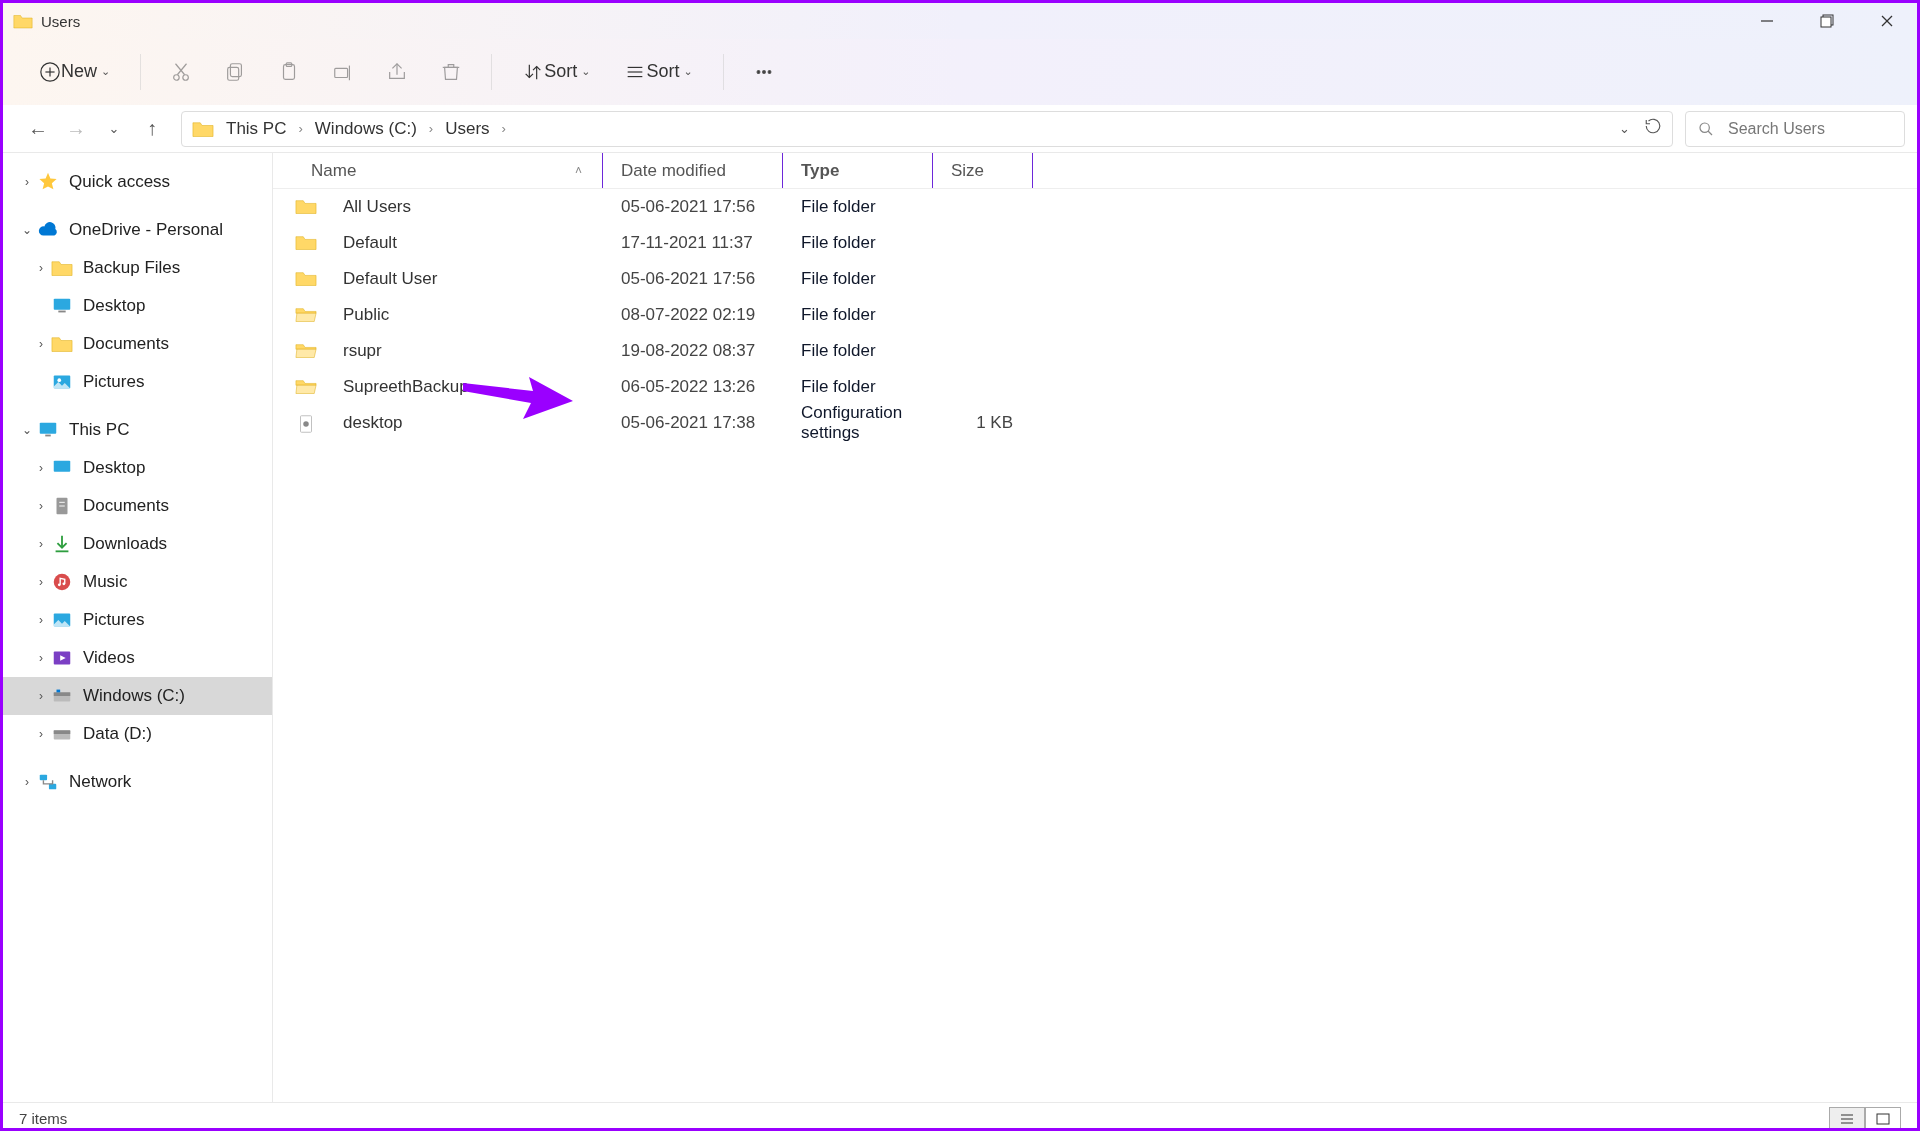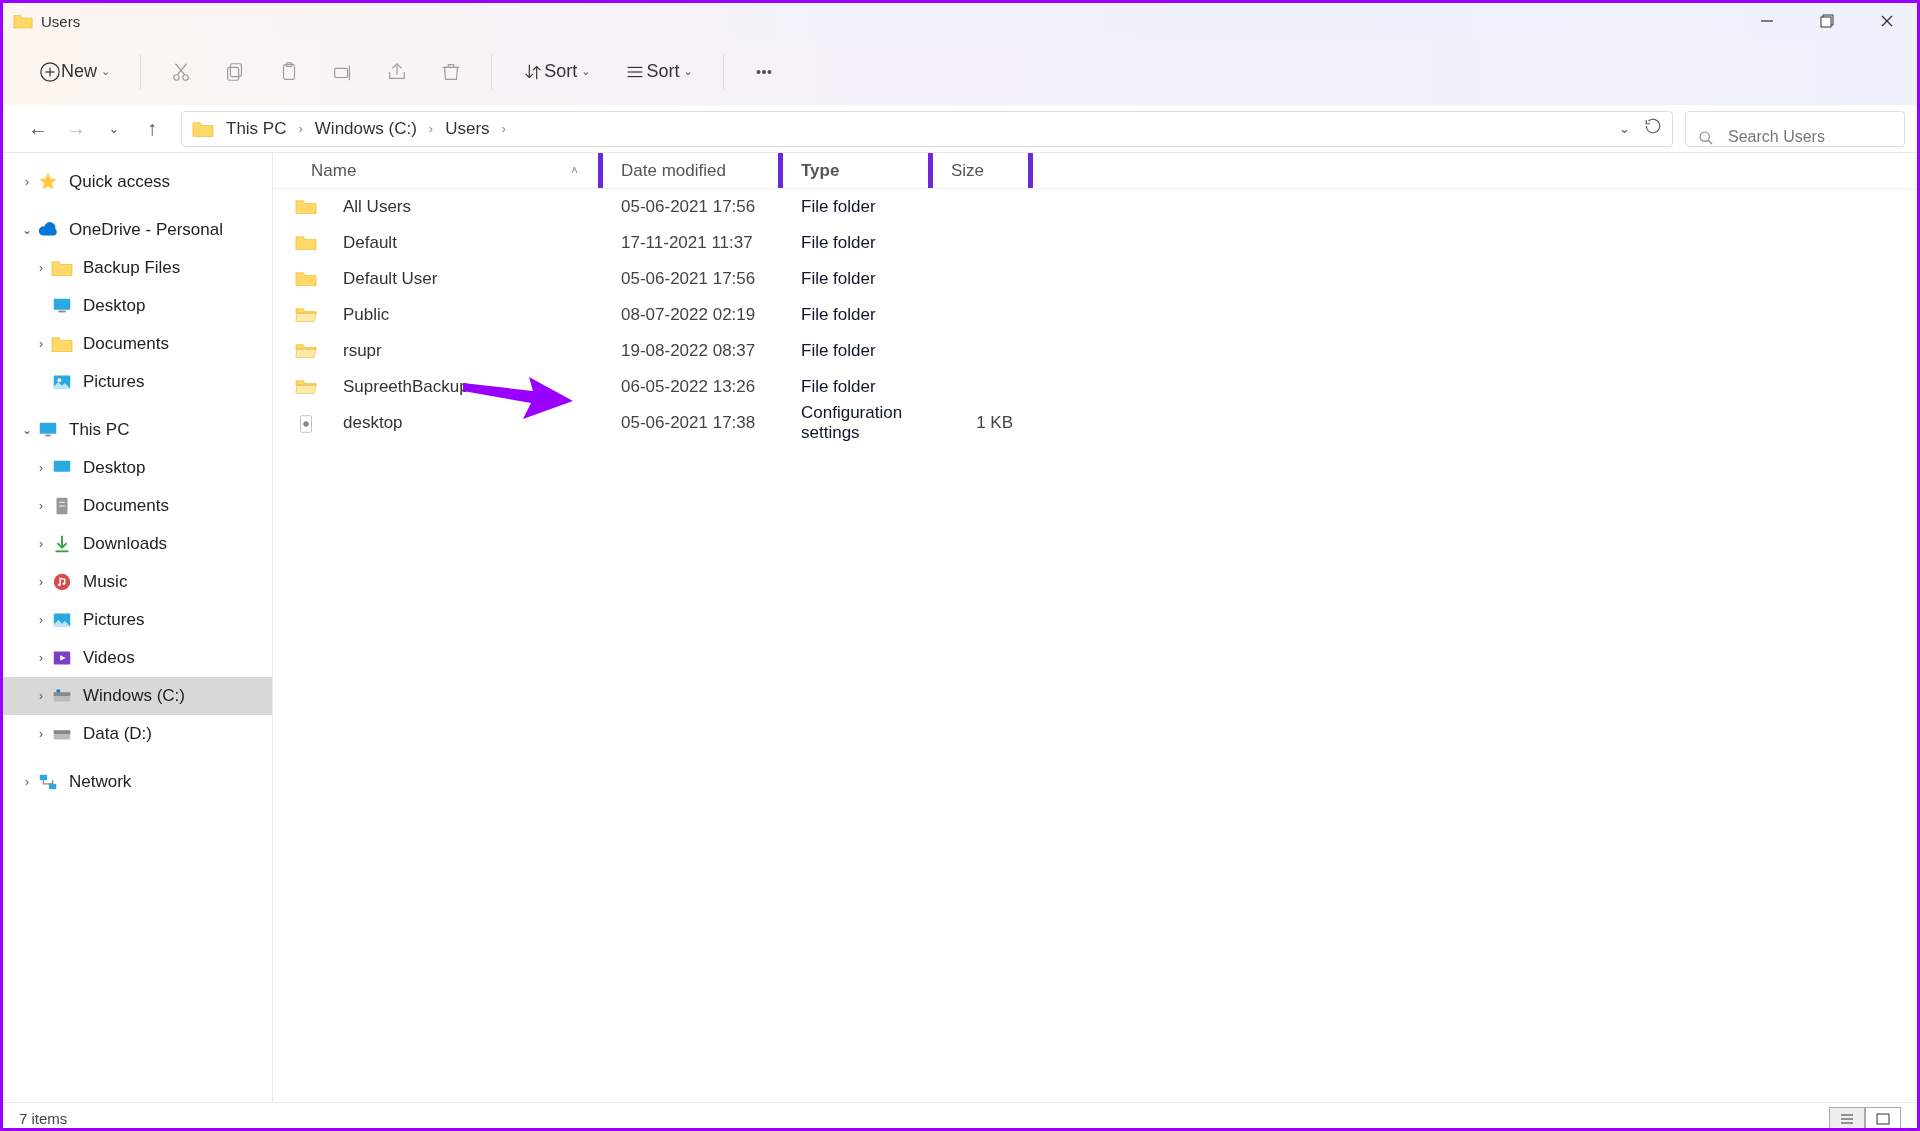--- a/index.html
+++ b/index.html
@@ -24,34 +24,34 @@
 
 
 .nav-bar { height:48px; display:flex; align-items:center; padding:0 12px 0 18px; border-bottom:1px solid #e9e9e9; background:#fff; gap:4px; }
 .nav-arrow { width:34px; height:34px; display:flex; align-items:center; justify-content:center; color:#555; font-size:20px; }
 .nav-arrow.dis { color:#bbb; }
 .addr { flex:1; display:flex; align-items:center; height:36px; border:1px solid #ddd; border-radius:4px; padding:0 10px; margin:0 8px; font-size:17px; color:#333; }
 .addr .f-icon { width:22px; height:18px; margin-right:12px; }
 .addr .crumb { display:flex; align-items:center; gap:8px; }
 .addr .sep { color:#888; font-size:13px; margin:0 4px; }
 .addr-tail { margin-left:auto; display:flex; align-items:center; gap:14px; color:#555; }
-.search { width:220px; height:36px; border:1px solid #ddd; border-radius:4px; display:flex; align-items:flex-end; padding:0 12px; color:#777; font-size:16px; gap:14px; }
+.search { width:220px; height:36px; border:1px solid #ddd; border-radius:4px; display:flex; align-items:center; padding:0 12px; color:#777; font-size:16px; gap:14px; }
 
 
 .main { display:flex; height:calc(1131px - 36px - 66px - 48px - 32px); }
 .sidebar { width:270px; border-right:1px solid #e9e9e9; padding:10px 0; overflow:hidden; color:#222; }
 .sb-row { display:flex; align-items:center; height:38px; font-size:17px; cursor:default; padding-right:8px; }
 .sb-row.sel { background:#d8d8d8; }
 .sb-exp { width:20px; display:flex; justify-content:center; color:#555; font-size:12px; }
 .sb-ico { width:22px; height:20px; margin-right:10px; display:flex; align-items:center; justify-content:center; }
 .ind0 { padding-left:14px; } .ind2 { padding-left:28px; }
 
 .content { flex:1; display:flex; flex-direction:column; }
 .cols { height:36px; display:flex; align-items:center; border-bottom:1px solid #eee; font-size:17px; color:#555; }
-.col { padding-left:18px; border-right:5px solid #6d28d9; height:100%; display:flex; align-items:center; }
+.col { padding-left:18px; border-right:1px solid #6d28d9; height:100%; display:flex; align-items:center; }
 .c-name { width:330px; padding-left:38px; position:relative; }
 .c-name .sort { margin-left:auto; margin-right:20px; color:#888; font-size:12px; }
 .c-date { width:180px; } .c-type { width:150px;font-weight:bold; } .c-size { width:100px; }
 
 .rows { flex:1; position:relative; }
 .row { height:36px; display:flex; align-items:center; font-size:17px; color:#333; }
 .row .r-name { width:330px; padding-left:22px; display:flex; gap:26px; }
 .row .r-date { width:180px; padding-left:18px; color:#444; }
 .row .r-type { width:150px; padding-left:18px; color:#0f172a; }
 .row .r-size { width:100px; padding-left:18px; text-align:right; padding-right:20px; color:#444; }

